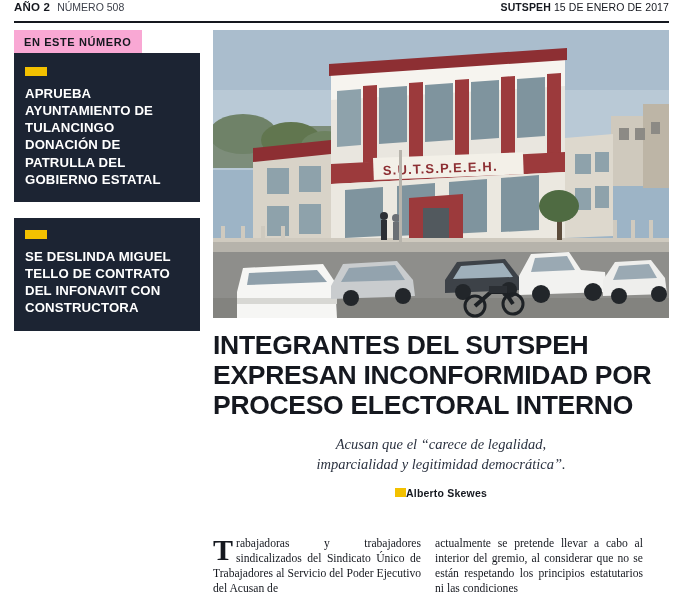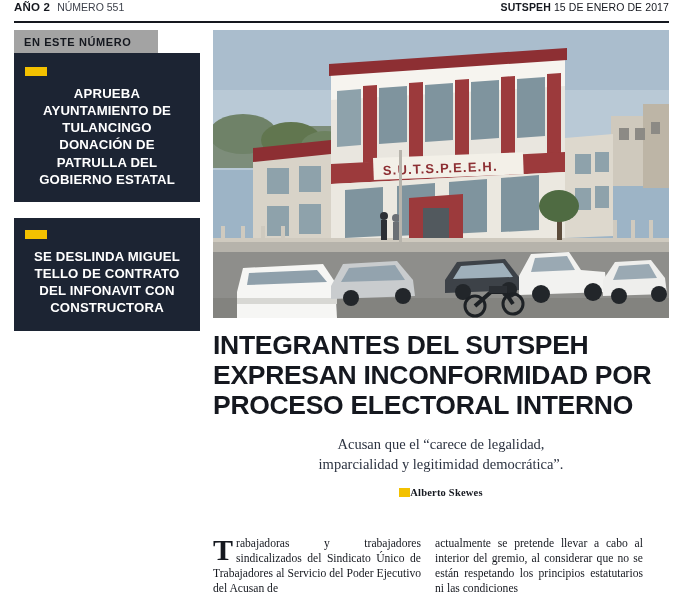--- a/index.html
+++ b/index.html
@@ -55,27 +55,27 @@
     background: #15181f;
   }
 
   
   .sidebar {
     position: absolute;
     left: 14px; top: 30px;
     width: 186px;
   }
   .sb-header {
-    background: #a3a3a3;
+    background: #f9a8d4;
     color: #15181f;
     font-weight: bold;
     font-size: 11px;
     letter-spacing: 0.6px;
     padding: 6px 8px 5px 10px;
-    width: 144px;
+    width: 128px;
   }
   .sb-card {
     background: #1c2433;
     color: #ffffff;
     padding: 12px 11px 14px 11px;
     margin-top: 16px;
     position: relative;
   }
   .sb-card:first-of-type { margin-top: 0; }
   .sb-first {
@@ -87,21 +87,20 @@
     width: 22px; height: 9px;
     background: #f3c100;
     margin-bottom: 9px;
   }
   .sb-title {
     font-size: 13.2px;
     font-weight: bold;
     line-height: 1.30;
     letter-spacing: 0.15px;
     text-transform: uppercase;
-    text-align: center;
   }
 
   
   .main {
     position: absolute;
     left: 213px; top: 30px;
     width: 456px;
   }
   .photo {
     position: relative;
@@ -117,34 +116,34 @@
     line-height: 1.13;
     font-weight: bold;
     letter-spacing: -0.3px;
     color: #15181f;
     text-transform: uppercase;
   }
   .deck {
     margin-top: 13px;
     text-align: center;
     font-family: "Liberation Serif", serif;
+    font-style: italic;
     font-size: 14.5px;
     line-height: 1.38;
     color: #2b3240;
   }
   .byline {
     margin-top: 13px;
     display: flex;
     align-items: center;
     justify-content: center;
     font-size: 10.5px;
     font-weight: bold;
     color: #15181f;
     letter-spacing: 0.2px;
-    font-family: Liberation Serif, serif;
   }
   .byline-dash {
     width: 11px; height: 9px;
     background: #f3c100;
     display: inline-block;
   }
 
   
   .body-cols {
     position: absolute;
@@ -172,21 +171,21 @@
   }
 </style>
 </head>
 <body>
 
 <div class="page">
 
   <div class="masthead">
     <div class="masthead-left">
       <span class="m-ano">AÑO 2</span>
-      <span class="m-num">NÚMERO 551</span>
+      <span class="m-num">NÚMERO 508</span>
     </div>
     <div class="masthead-right">
       <b>SUTSPEH</b><span> 15 DE ENERO DE 2017</span>
     </div>
   </div>
   <div class="rule-top"></div>
 
   <div class="sidebar">
     <div class="sb-header">EN ESTE NÚMERO</div>
 

